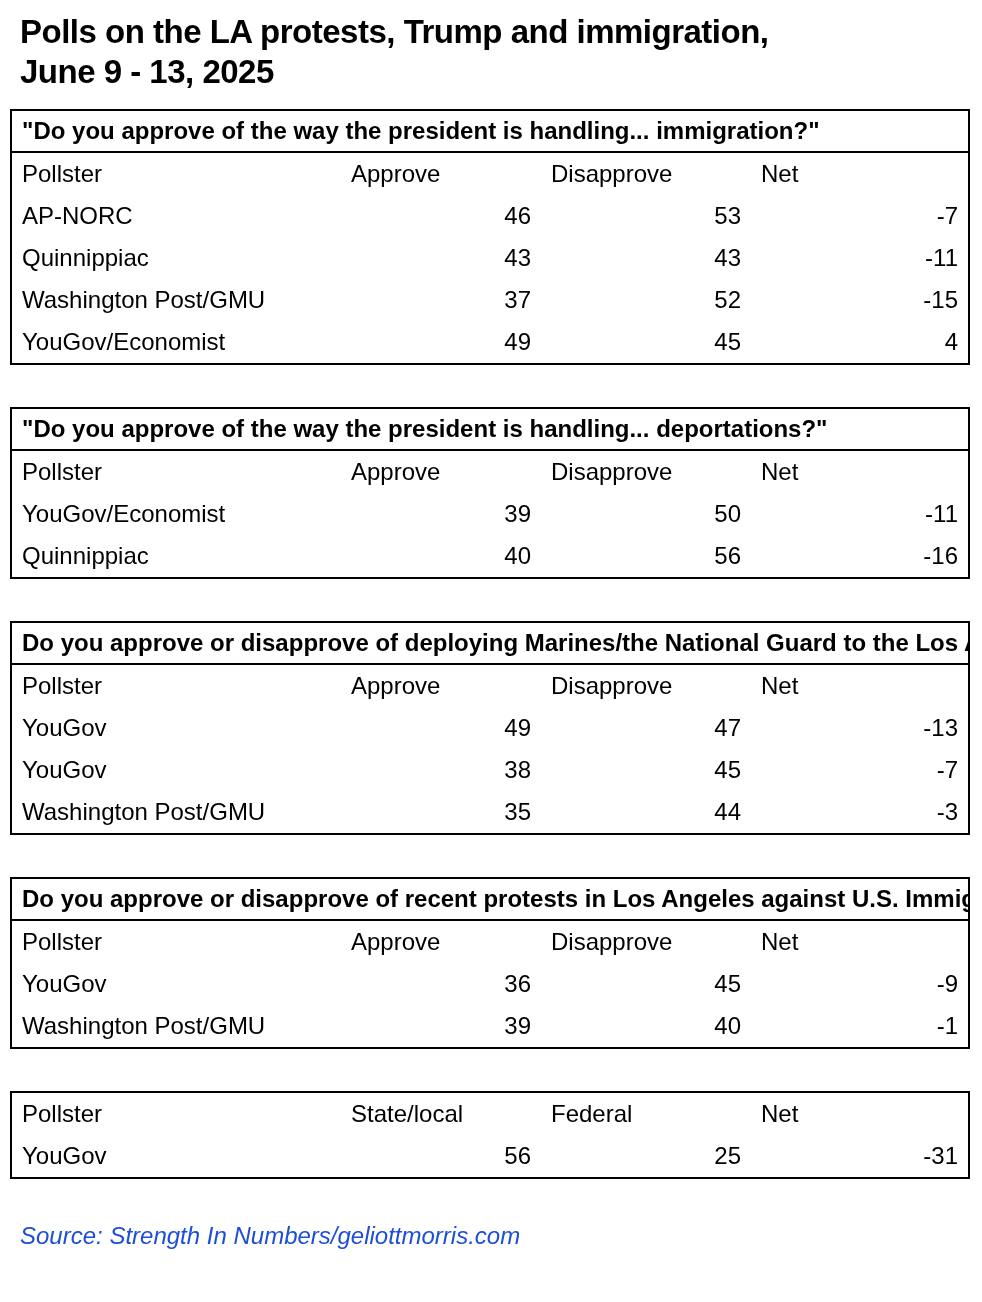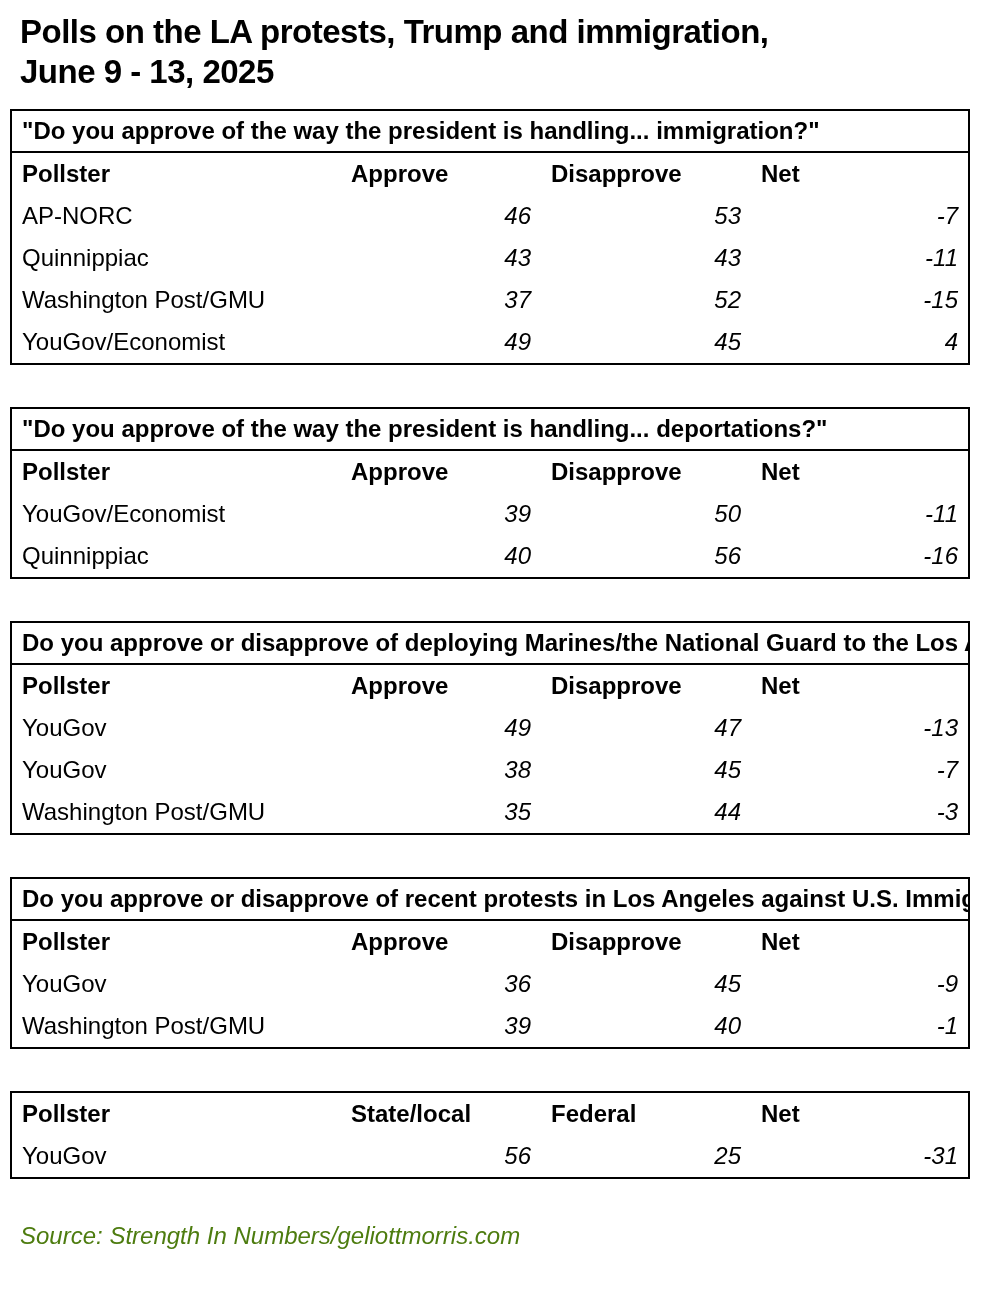--- a/index.html
+++ b/index.html
@@ -35,35 +35,35 @@
   col.c-approve    { width: 200px; }
   col.c-disapprove { width: 210px; }
   col.c-net        { width: 218px; }
   td.question {
     font-weight: bold;
     padding: 6px 10px;
     line-height: 28px;
     border-bottom: 2px solid #000000;
   }
   th {
-    font-weight: bold;
+    font-weight: normal;
     text-align: left;
     padding: 7px 10px;
     line-height: 28px;
   }
   td {
     padding: 7px 10px;
     line-height: 28px;
     white-space: nowrap;
     overflow: hidden;
   }
-  td.num { text-align: right; font-style: italic; }
+  td.num { text-align: right; }
   .source {
     font-style: italic;
-    color: #4d7c0f;
+    color: #1d4ed8;
     font-size: 24px;
     margin: 0 0 0 10px;
     line-height: 30px;
   }
 </style>
 </head>
 <body>
 
 <div class="page">
 

